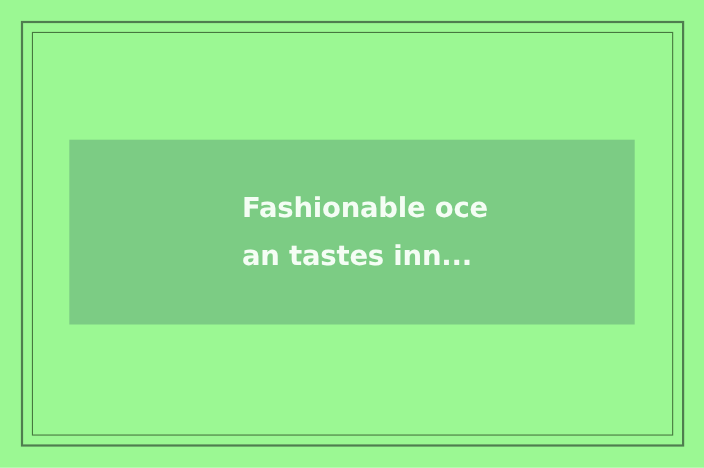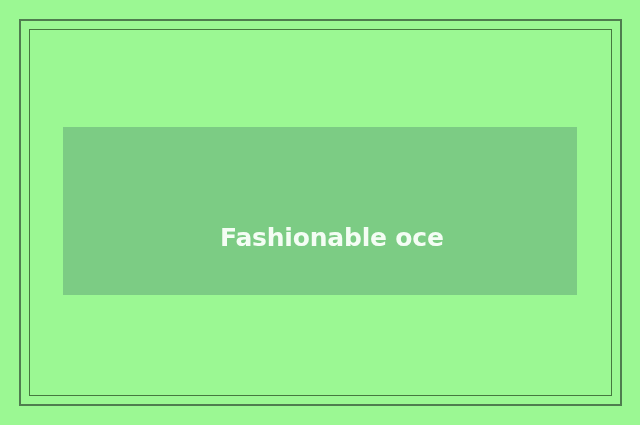--- a/index.html
+++ b/index.html
@@ -61,21 +61,20 @@
   #caption-block {
     position: absolute;
     left: 157px;          
     top: 0;
     width: 210px;         
     height: 100%;
     display: flex;
     flex-direction: column;
     justify-content: center;
     box-sizing: border-box;
-    margin-top: 27px;
   }
 
   .caption-line {
     color: #f4fdf4;
     font-family: "DejaVu Sans", sans-serif;
     font-size: 25px;
     font-weight: bold;
     line-height: 44px;
     letter-spacing: -0.2px;
     white-space: pre;
@@ -90,16 +89,17 @@
   <div id="outer-frame"></div>
 
   <div id="inner-frame"></div>
 
   <div id="content-panel">
 
     <div id="caption-block">
 
       <div class="caption-line">Fashionable oce</div>
 
+      <div class="caption-line">an tastes inn...</div>
 
     </div>
   </div>
 </div>
 
 </body></html>

